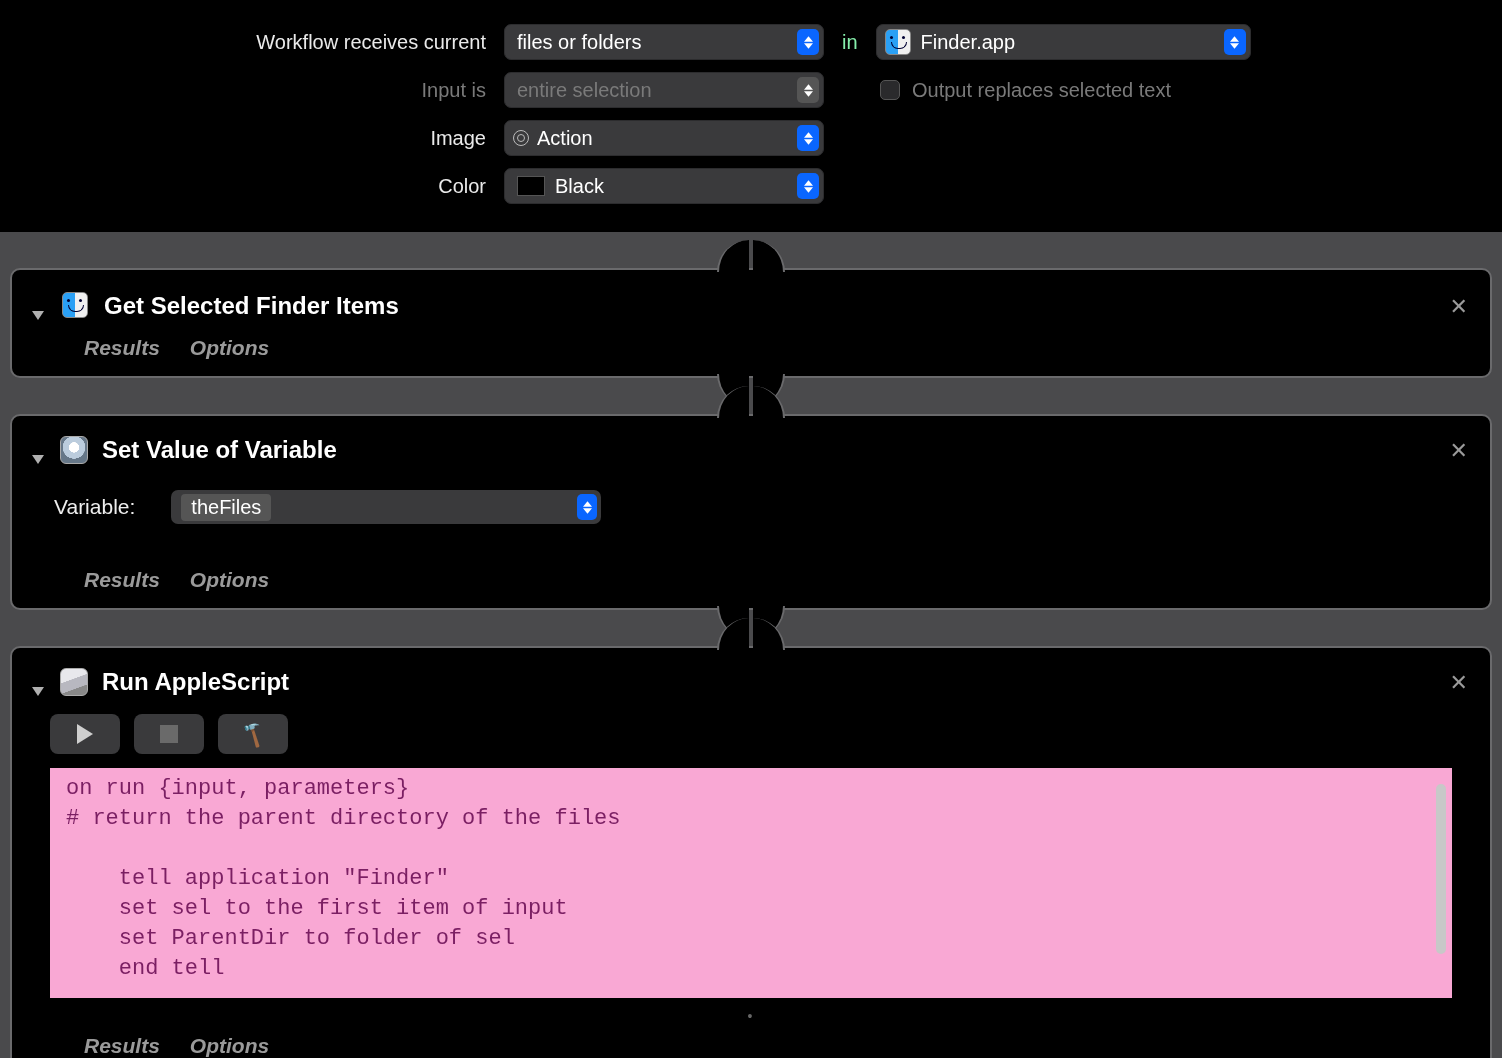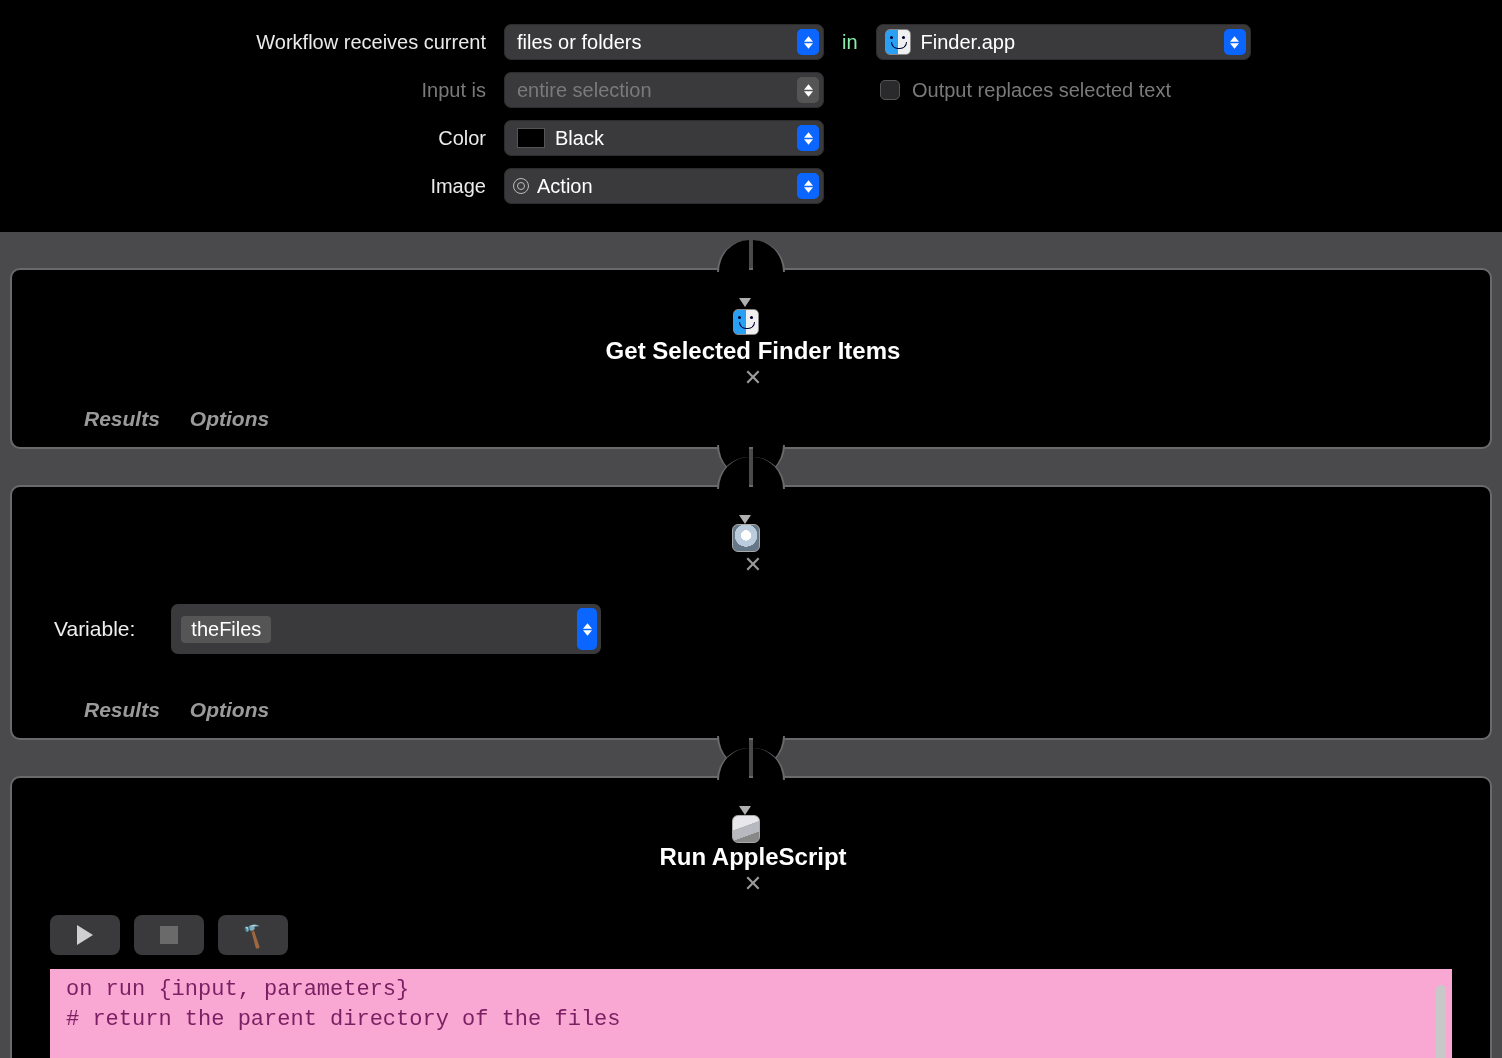--- a/index.html
+++ b/index.html
@@ -109,23 +109,22 @@
 
   
   .action {
     background: #000;
     border: 2px solid #6a6a6c;
     border-radius: 10px;
     overflow: hidden;
   }
   .action-header {
     display: flex;
-    align-items: center;
-    padding: 28px 16px 8px 20px;
-    flex-direction: column;
+    align-items: flex-end;
+    padding: 20px 16px 8px 20px;
   }
   .disclosure {
     width: 0; height: 0;
     border-left: 6px solid transparent;
     border-right: 6px solid transparent;
     border-top: 9px solid #b0b0b0;
     margin-right: 16px;
   }
   .action-icon {
     width: 30px; height: 30px;
@@ -166,21 +165,21 @@
     display: flex;
     align-items: center;
     gap: 36px;
     padding: 10px 0 20px 0;
   }
   .var-label { font-size: 21px; color: #eee; }
   .var-popup {
     position: relative;
     display: flex;
     align-items: center;
-    height: 50px;
+    height: 34px;
     width: 430px;
     border-radius: 7px;
     background: #3a3a3c;
     padding: 0 32px 0 10px;
     font-size: 20px;
   }
   .var-popup .token {
     background: #555;
     border-radius: 4px;
     padding: 2px 10px;
@@ -346,40 +345,40 @@
             <path d="M0 0 L5 6 L10 0 Z"></path>
           </svg>
       </span>
     </div>
     <div style="width:56px"></div>
     <div class="checkbox"></div>
     <div class="check-label">Output replaces selected text</div>
   </div>
 
   <div class="config-row">
+    <div class="config-label">Image</div>
+    <div class="popup" style="width:320px; padding-left:8px;">
+      <span class="gear-icon"></span>
+      <span>Action</span>
+      <span class="arrow">
+        <svg viewBox="0 0 10 6">
+            <path d="M0 6 L5 0 L10 6 Z"></path>
+          </svg>
+        <svg viewBox="0 0 10 6">
+            <path d="M0 0 L5 6 L10 0 Z"></path>
+          </svg>
+      </span>
+    </div>
+  </div>
+
+  <div class="config-row">
     <div class="config-label">Color</div>
     <div class="popup" style="width:320px; padding-left:8px;">
       <span class="swatch"></span>
       <span>Black</span>
-      <span class="arrow">
-        <svg viewBox="0 0 10 6">
-            <path d="M0 6 L5 0 L10 6 Z"></path>
-          </svg>
-        <svg viewBox="0 0 10 6">
-            <path d="M0 0 L5 6 L10 0 Z"></path>
-          </svg>
-      </span>
-    </div>
-  </div>
-
-  <div class="config-row">
-    <div class="config-label">Image</div>
-    <div class="popup" style="width:320px; padding-left:8px;">
-      <span class="gear-icon"></span>
-      <span>Action</span>
       <span class="arrow">
         <svg viewBox="0 0 10 6">
             <path d="M0 6 L5 0 L10 6 Z"></path>
           </svg>
         <svg viewBox="0 0 10 6">
             <path d="M0 0 L5 6 L10 0 Z"></path>
           </svg>
       </span>
     </div>
   </div>
@@ -411,20 +410,21 @@
     <div class="lobe tl"></div>
       <div class="lobe tr"></div>
     <div class="lobe bl"></div>
       <div class="lobe br"></div>
   </div>
 
   <div class="action">
     <div class="action-header">
       <div class="disclosure"></div>
       <div class="action-icon automator-icon"></div>
+      <div class="action-title">Set Value of Variable</div>
       <div class="close-x">✕</div>
     </div>
     <div class="action-body">
       <div class="var-row">
         <span class="var-label">Variable:</span>
         <div class="var-popup">
           <span class="token">theFiles</span>
           <span class="arrow">
             <svg viewBox="0 0 10 6">
                 <path d="M0 6 L5 0 L10 6 Z"></path>

